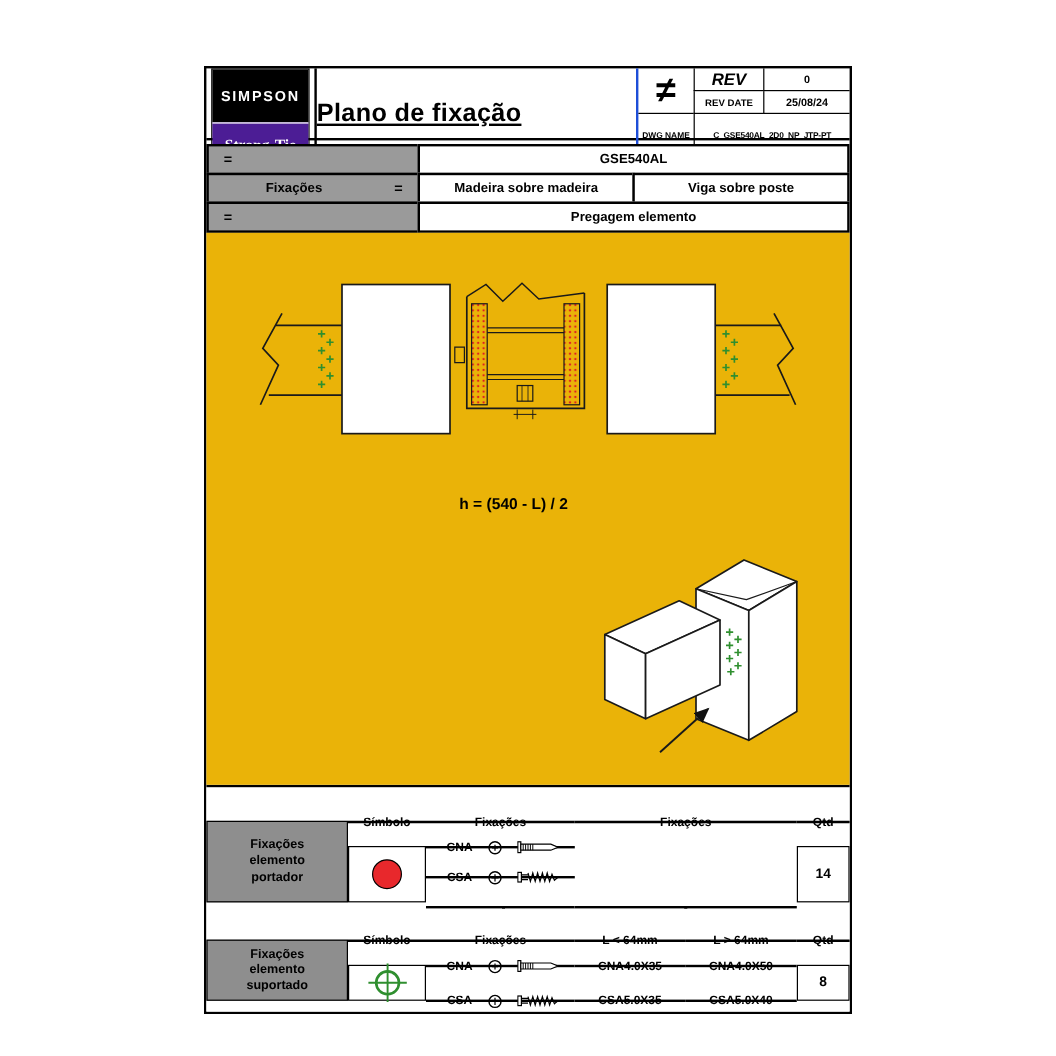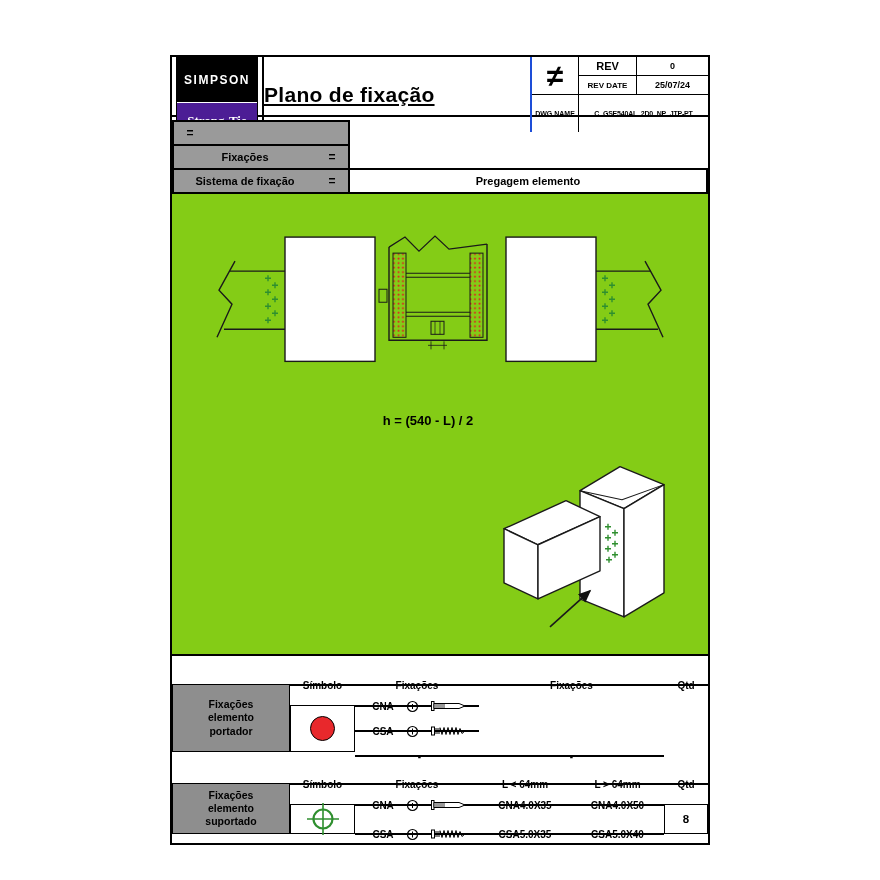--- a/index.html
+++ b/index.html
@@ -11,40 +11,40 @@
   .hdr { display:grid; grid-template-columns:92px 1fr 176px; height:60px; border-bottom:2px solid #000; flex:0 0 auto; }
   .logo-cell { border-right:2px solid #000; display:flex; align-items:center; justify-content:center; }
   .logo { width:82px; border:1px solid #000; }
   .logo-top { background:#000; color:#fff; font-weight:bold; font-size:12px; letter-spacing:1.5px; text-align:center; padding:15px 0; }
   .logo-bot { background:#4c1d95; color:#fff; font-weight:bold; font-size:13px; text-align:center; padding:10px 0 2px; font-family:"Liberation Serif",serif; border-top:1px solid #fff; }
   .title-cell { display:flex; align-items:center; border-right:2px solid #1d4ed8; }
   .title { font-size:21px; font-weight:bold; text-decoration:underline; letter-spacing:0.3px; }
   .rev-block { display:grid; grid-template-columns:46px 58px 1fr; grid-template-rows:19px 19px 1fr; font-weight:bold; }
   .rev-block > div { display:flex; align-items:center; justify-content:center; }
   .neq    { grid-area:1/1/3/2; font-size:30px; border-bottom:1.5px solid #000; }
-  .rev-l  { grid-area:1/2/2/3; border-left:1.5px solid #000; border-bottom:1.5px solid #000; font-size:11px; }
+  .rev-l  { grid-area:1/2/2/3; border-left:1.5px solid #000; border-bottom:1.5px solid #000; font-size:14px;font-style:italic; }
   .rev-v  { grid-area:1/3/2/4; border-left:1.5px solid #000; border-bottom:1.5px solid #000; font-size:9px; }
   .revd-l { grid-area:2/2/3/3; border-left:1.5px solid #000; border-bottom:1.5px solid #000; font-size:8px; }
   .revd-v { grid-area:2/3/3/4; border-left:1.5px solid #000; border-bottom:1.5px solid #000; font-size:9px; }
   .dwg-l  { grid-area:3/1/4/2; font-size:7px; }
   .dwg-v  { grid-area:3/2/4/4; border-left:1.5px solid #000; font-size:7px; letter-spacing:-0.2px; }
 
   
   .info { margin-top:3px; flex:0 0 auto; }
   .irow { display:flex; height:26px; }
   .irow + .irow { margin-top:-2px; }
   .ilbox { width:178px; border:2px solid #000; background:#9a9a9a; display:flex; font-weight:bold; flex:0 0 auto; }
   .ilbl { flex:1; display:flex; align-items:center; justify-content:center; font-size:11px; }
   .ieq { width:32px; display:flex; align-items:center; justify-content:center; font-size:12px; }
   .ivals { flex:1; margin-left:-2px; display:flex; }
   .ival { flex:1; border:2px solid #000; background:#fff; display:flex; align-items:center; justify-content:center; font-weight:bold; font-size:11px; }
   .ival + .ival { margin-left:-2px; }
 
   
-  .draw { flex:1 1 auto; position:relative; background:#84cc16; }
+  .draw { flex:1 1 auto; position:relative; background:#eab308; }
   .draw svg { position:absolute; inset:0; width:100%; height:100%; }
 
   
   .bottom { flex:0 0 auto; border-top:2px solid #000; padding-bottom:9px; background:#fff; }
   .tbl { display:grid; }
   .tbl1 { grid-template-columns:118px 65px 124px 1fr 44px; grid-template-rows:21px 25px 25px 25px; }
   .tbl2 { grid-template-columns:118px 65px 124px 92px 1fr 44px; grid-template-rows:21px 29px 29px; margin-top:3px; }
   .cell { border:1px solid #000; background:#fff; display:flex; align-items:center; justify-content:center; font-weight:bold; font-size:10px;margin-top:28px; }
   .hcell { background:#a9a9a9; }
   .side { background:#8e8e8e; white-space:pre-line; text-align:center; font-size:10.5px; line-height:1.25; }
@@ -66,41 +66,47 @@
         </div>
       </div>
       <div class="title-cell">
         <span class="title">Plano de fixação</span>
       </div>
       <div class="rev-block">
         <div class="neq">≠</div>
         <div class="rev-l">REV</div>
         <div class="rev-v">0</div>
         <div class="revd-l">REV DATE</div>
-        <div class="revd-v">25/07/24</div>
+        <div class="revd-v">25/08/24</div>
         <div class="dwg-l">DWG NAME</div>
         <div class="dwg-v">C_GSE540AL_2D0_NP_JTP-PT</div>
       </div>
     </div>
 
     <div class="info">
       <div class="irow">
         <div class="ilbox">
           <div class="ieq">=</div>
         </div>
+        <div class="ivals">
+          <div class="ival">GSE540AL</div>
+        </div>
       </div>
       <div class="irow">
         <div class="ilbox">
           <div class="ilbl">Fixações</div>
           <div class="ieq">=</div>
         </div>
+        <div class="ivals">
+          <div class="ival">Madeira sobre madeira</div>
+          <div class="ival">Viga sobre poste</div>
+        </div>
       </div>
       <div class="irow">
         <div class="ilbox">
-          <div class="ilbl">Sistema de fixação</div>
           <div class="ieq">=</div>
         </div>
         <div class="ivals">
           <div class="ival">Pregagem elemento</div>
         </div>
       </div>
     </div>
 
     <div class="draw">
       <svg viewBox="0 0 536 459" preserveAspectRatio="none">
@@ -192,20 +198,21 @@
           <svg width="36" height="12" viewBox="0 0 36 12">
             <rect x="0.5" y="2" width="3" height="8" fill="#fff" stroke="#000" stroke-width="1"></rect>
             <path d="M4,4 H9 M4,8 H9" stroke="#000" stroke-width="1"></path>
             <path d="M9,2.5 L11,9.5 L13,2.5 L15,9.5 L17,2.5 L19,9.5 L21,2.5 L23,9.5 L25,2.5 L27,9.5 L29,3.5 L31,8.5 L34,6" fill="none" stroke="#000" stroke-width="1"></path>
           </svg>
         </div>
 
         <div class="cell codecell" style="grid-row:4;grid-column:3;">-</div>
         <div class="cell" style="grid-row:4;grid-column:4;">-</div>
 
+        <div class="cell qtycell" style="grid-row:2/5;grid-column:5;">14</div>
       </div>
 
       <div class="tbl tbl2">
         <div class="cell side" style="grid-row:1/4;grid-column:1;">Fixações
 elemento
 suportado</div>
         <div class="cell hcell" style="grid-row:1;grid-column:2;">Símbolo</div>
         <div class="cell hcell" style="grid-row:1;grid-column:3;">Fixações</div>
         <div class="cell hcell" style="grid-row:1;grid-column:4;">L &lt; 64mm</div>
         <div class="cell hcell" style="grid-row:1;grid-column:5;">L &gt; 64mm</div>

